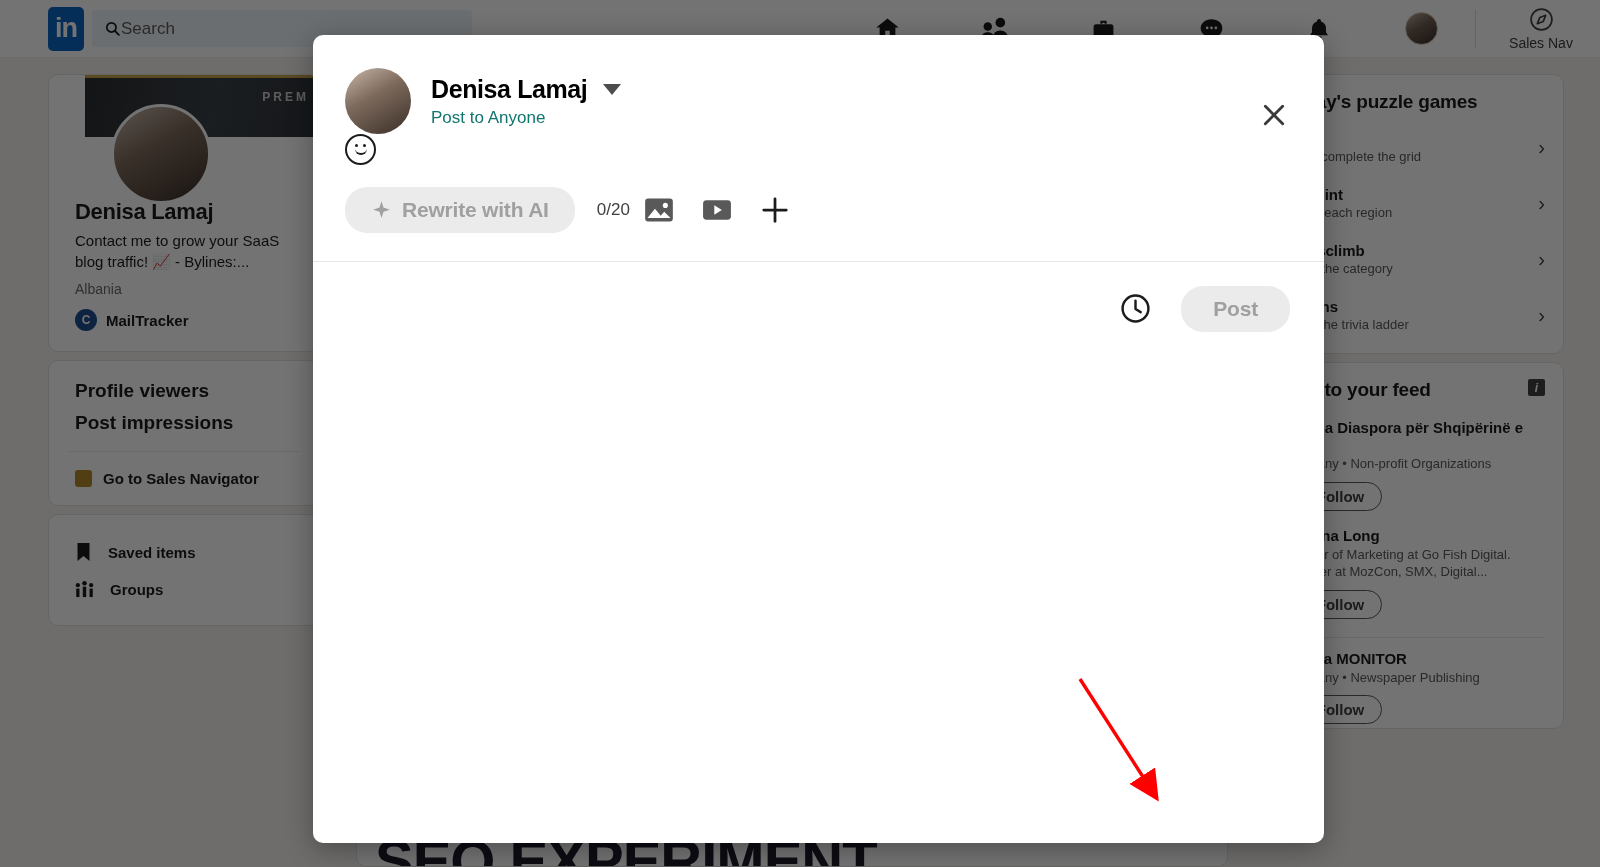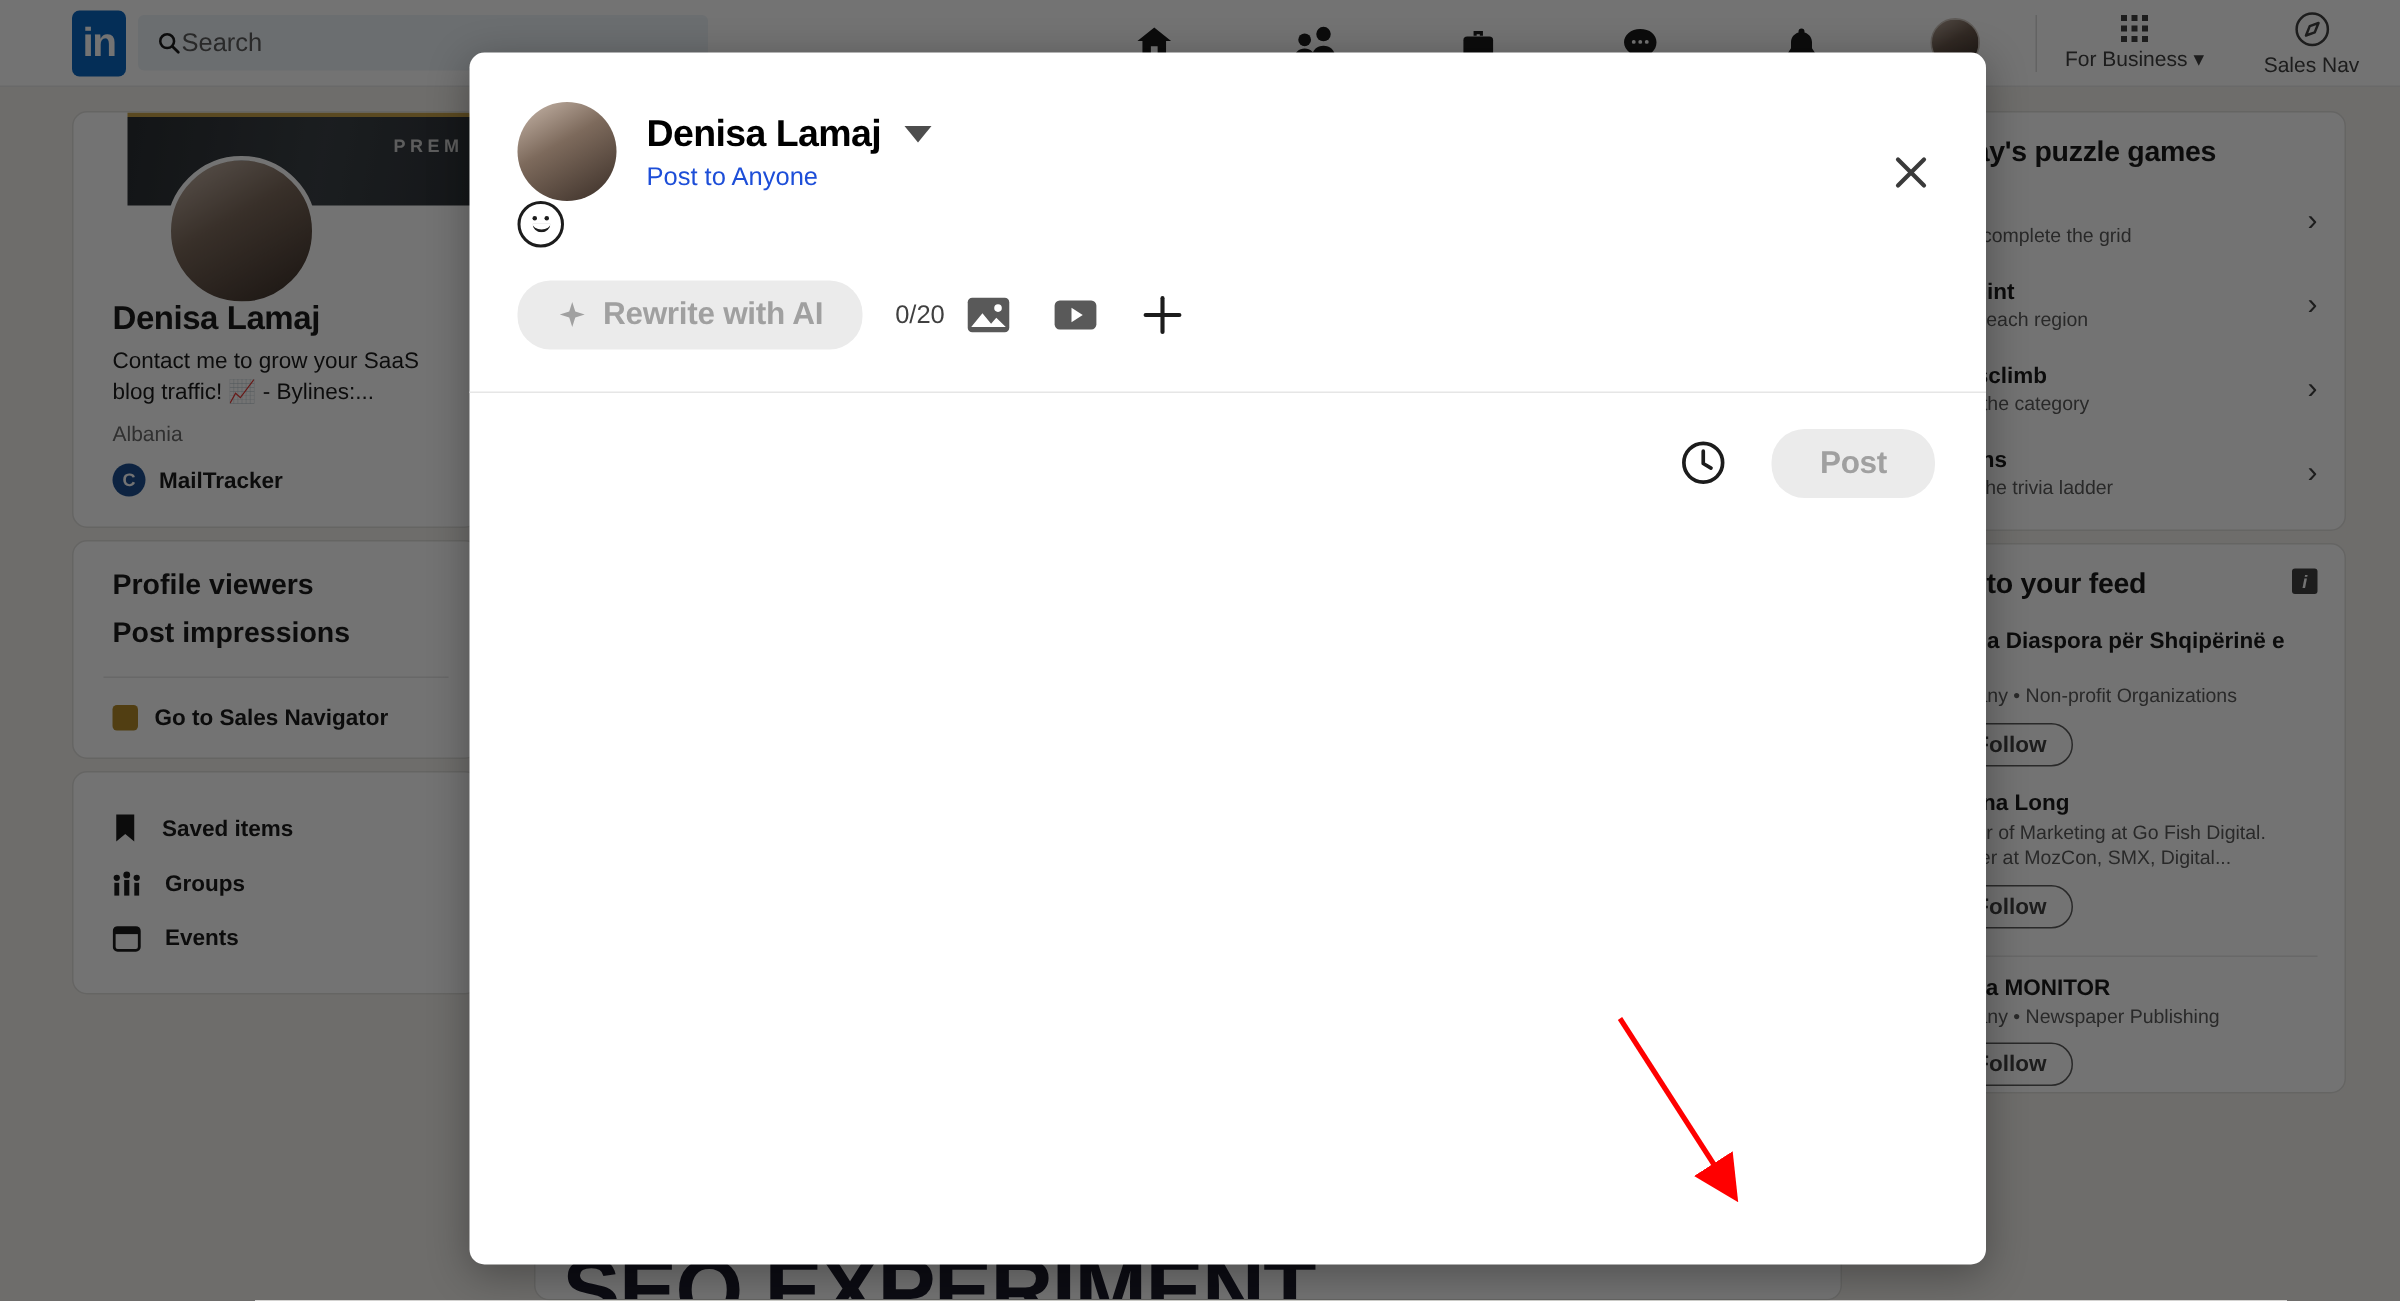--- a/index.html
+++ b/index.html
@@ -150,21 +150,21 @@
   }
   .m-head { position: relative; padding: 33px 32px 0; }
   .author { display: flex; align-items: center; gap: 20px; }
   .m-av {
     width: 66px; height: 66px; border-radius: 50%;
     background: linear-gradient(150deg,#c9b8ab 0%,#7d6a5c 42%,#3a2e27 100%);
   }
   .a-name-row { display: flex; align-items: center; gap: 16px; }
   .a-name { font-size: 25px; font-weight: 700; color: #000; letter-spacing: -.4px; }
   .caret { width: 0; height: 0; border-left: 9px solid transparent; border-right: 9px solid transparent; border-top: 11px solid #4d4d4d; }
-  .a-sub { font-size: 17px; color: #1d4ed8; margin-top: 4px; }
+  .a-sub { font-size: 17px; color: #0f766e; margin-top: 4px; }
   .close-btn {
     position: absolute; right: 30px; top: 60px;
     width: 40px; height: 40px; border: none; background: transparent;
     display: flex; align-items: center; justify-content: center;
   }
 
   .m-body { position: relative; flex: 1; padding: 0 32px; }
   .placeholder { font-size: 24px; color: #6b6b6b; padding-top: 60px; letter-spacing: -.2px; }
   .grammarly {
     position: absolute; right: -90px; top: 260px;
@@ -275,37 +275,20 @@
             <path d="M9.5 19.5h5a2.5 2.5 0 01-5 0z" fill="#1c1c1c"></path>
           </svg>
         </div>
         <div class="nav-item avatar-item">
           <div class="nav-avatar"></div>
         </div>
 
         <div class="nav-divider"></div>
 
         <div class="nav-text-item">
-          <span class="grid-icon">
-            <i></i>
-              <i></i>
-              <i></i>
-              <i></i>
-              <i></i>
-              <i></i>
-              <i></i>
-              <i></i>
-              <i></i>
-          </span>
-          <span class="lbl">
-              <span>For Business</span>
-            <span>▾</span>
-            </span>
-        </div>
-        <div class="nav-text-item">
           <svg width="25" height="25" viewBox="0 0 24 24">
             <circle cx="12" cy="12" r="10" fill="none" stroke="#404040" stroke-width="1.6"></circle>
             <path d="M16 8l-2.4 6L8 16l2.4-6z" fill="none" stroke="#404040" stroke-width="1.6" stroke-linejoin="round"></path>
           </svg>
           <span class="lbl">Sales Nav</span>
         </div>
       </div>
     </div>
 
     <div class="left-col">
@@ -352,27 +335,20 @@
         <div class="menu-row">
           <svg width="19" height="18" viewBox="0 0 20 18">
             <circle cx="3" cy="5" r="2.2" fill="#1c1c1c"></circle>
               <rect x="1.3" y="8.5" width="3.4" height="9" fill="#1c1c1c"></rect>
             <circle cx="10" cy="3" r="2.4" fill="#1c1c1c"></circle>
               <rect x="8.2" y="6.5" width="3.6" height="11" fill="#1c1c1c"></rect>
             <circle cx="17" cy="5" r="2.2" fill="#1c1c1c"></circle>
               <rect x="15.3" y="8.5" width="3.4" height="9" fill="#1c1c1c"></rect>
           </svg>
           <span class="menu-lbl">Groups</span>
-        </div>
-        <div class="menu-row">
-          <svg width="19" height="19" viewBox="0 0 20 20">
-            <rect x="1.2" y="2.5" width="17.6" height="16" rx="2.4" fill="none" stroke="#1c1c1c" stroke-width="2"></rect>
-            <rect x="1.2" y="2.5" width="17.6" height="4.6" fill="#1c1c1c"></rect>
-          </svg>
-          <span class="menu-lbl">Events</span>
         </div>
       </div>
     </div>
 
     <div class="right-col">
       <div class="card">
         <div class="r-title">Today's puzzle games</div>
         <div class="game-row">
           <div>
               <div class="game-t">Zip</div>

